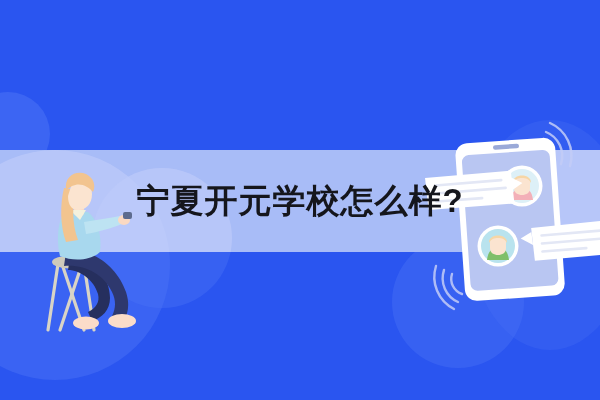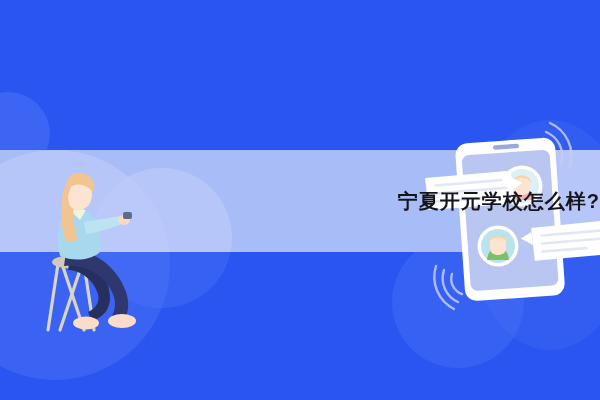--- a/index.html
+++ b/index.html
@@ -61,23 +61,23 @@
   #band-art .softcircle { background: #bccaf9; opacity: .75; }
 
   #title {
     position: absolute;
     left: 0;
     top: 150px;
     width: 600px;
     height: 102px;
     display: flex;
     align-items: center;
-    justify-content: flex-end;
+    justify-content: center;
     z-index: 30;
-    font-size: 20px;
+    font-size: 33px;
     font-weight: bold;
     letter-spacing: 1px;
     color: #15161c;
     white-space: nowrap;
   }
 
   
   #woman {
     position: absolute;
     left: 40px;

